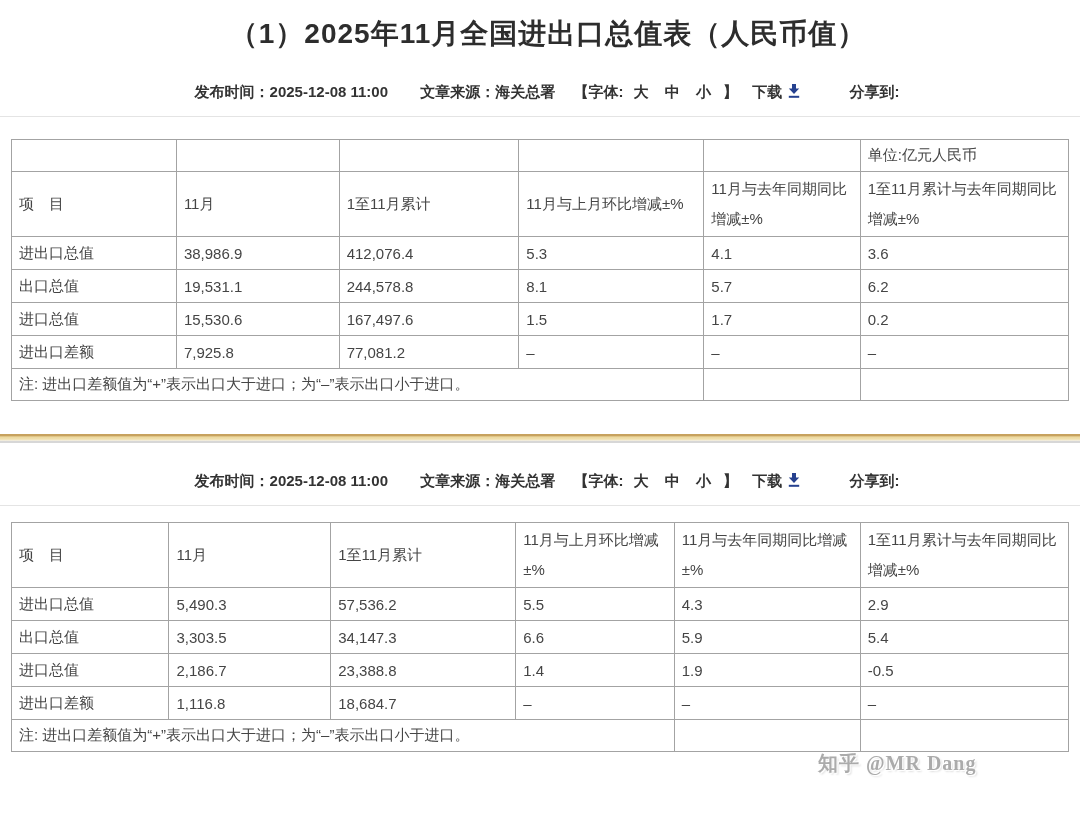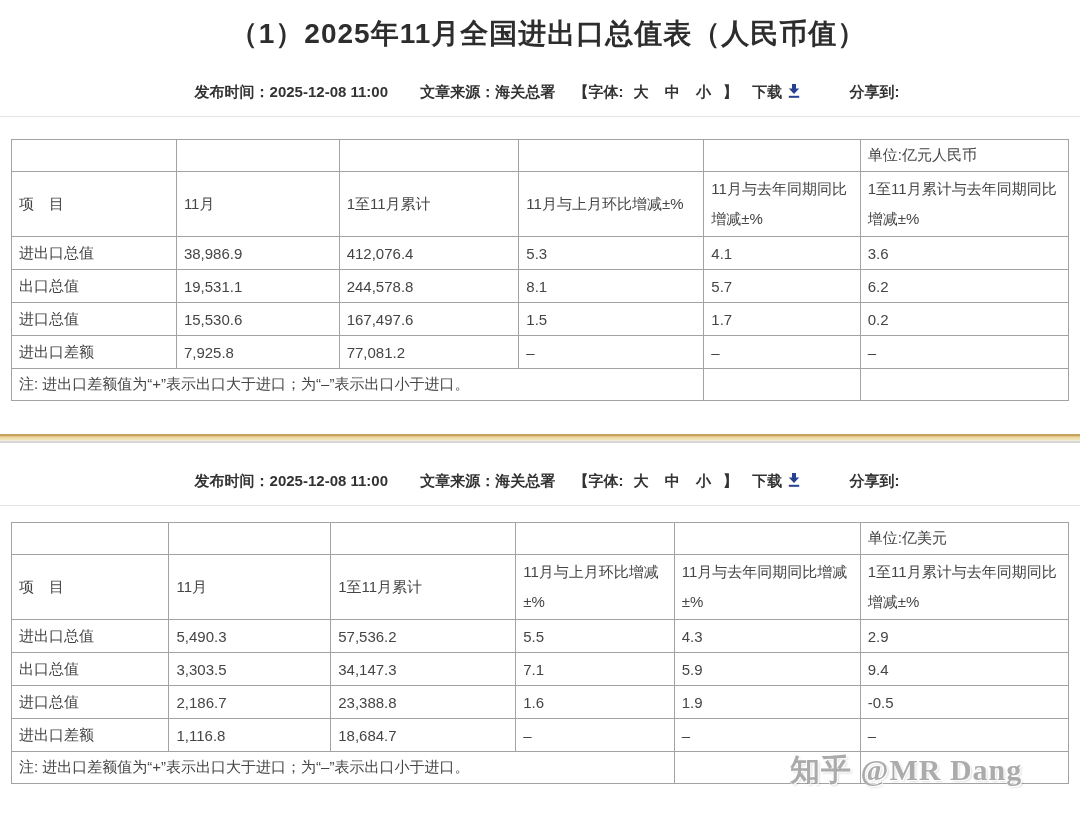--- a/index.html
+++ b/index.html
@@ -74,23 +74,23 @@
     height: 9px;
     background: linear-gradient(to bottom,
       #c7a25e 0%, #c7a25e 20%,
       #ecd89e 32%, #f0e0ae 58%,
       #f7f0dc 70%,
       #d7d7d7 82%, #d7d7d7 100%);
   }
 
   .watermark {
     position: absolute;
-    left: 790px;
+    left: 818px;
     top: 750px;
-    font-size: 30px;
+    font-size: 20px;
     font-weight: bold;
     font-family: "Liberation Serif", "DejaVu Serif", serif;
     color: rgba(138,138,138,0.72);
     text-shadow: -1px -1px 0 rgba(255,255,255,0.95), 1px 1px 0 rgba(255,255,255,0.95), 2px 2px 2px rgba(0,0,0,0.12);
     white-space: nowrap;
     letter-spacing: 1px;
     pointer-events: none;
   }
 </style>
 </head>
@@ -211,57 +211,49 @@
     <table class="data-table">
       <colgroup>
         <col style="width:14.9%">
           <col style="width:15.3%">
           <col style="width:17.5%">
         <col style="width:15.0%">
           <col style="width:17.6%">
           <col style="width:19.7%">
       </colgroup>
       <tbody>
-        <tr class="unit-row">
-          <td></td>
-          <td></td>
-          <td></td>
-          <td></td>
-          <td></td>
-          <td>单位:亿美元</td>
-        </tr>
         <tr class="header-row">
           <td>项　目</td>
           <td>11月</td>
           <td>1至11月累计</td>
           <td>11月与上月环比增减±%</td>
           <td>11月与去年同期同比增减±%</td>
           <td>1至11月累计与去年同期同比增减±%</td>
         </tr>
         <tr>
           <td>进出口总值</td>
           <td>5,490.3</td>
           <td>57,536.2</td>
           <td>5.5</td>
           <td>4.3</td>
           <td>2.9</td>
         </tr>
         <tr>
           <td>出口总值</td>
           <td>3,303.5</td>
           <td>34,147.3</td>
-          <td>7.1</td>
+          <td>6.6</td>
           <td>5.9</td>
-          <td>9.4</td>
+          <td>5.4</td>
         </tr>
         <tr>
           <td>进口总值</td>
           <td>2,186.7</td>
           <td>23,388.8</td>
-          <td>1.6</td>
+          <td>1.4</td>
           <td>1.9</td>
           <td>-0.5</td>
         </tr>
         <tr>
           <td>进出口差额</td>
           <td>1,116.8</td>
           <td>18,684.7</td>
           <td>–</td>
           <td>–</td>
           <td>–</td>

